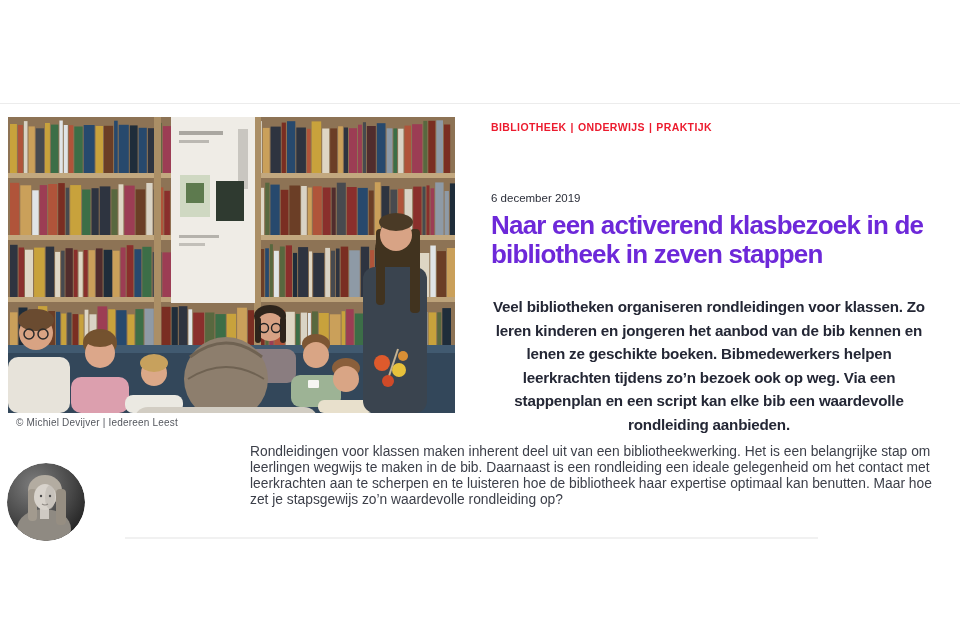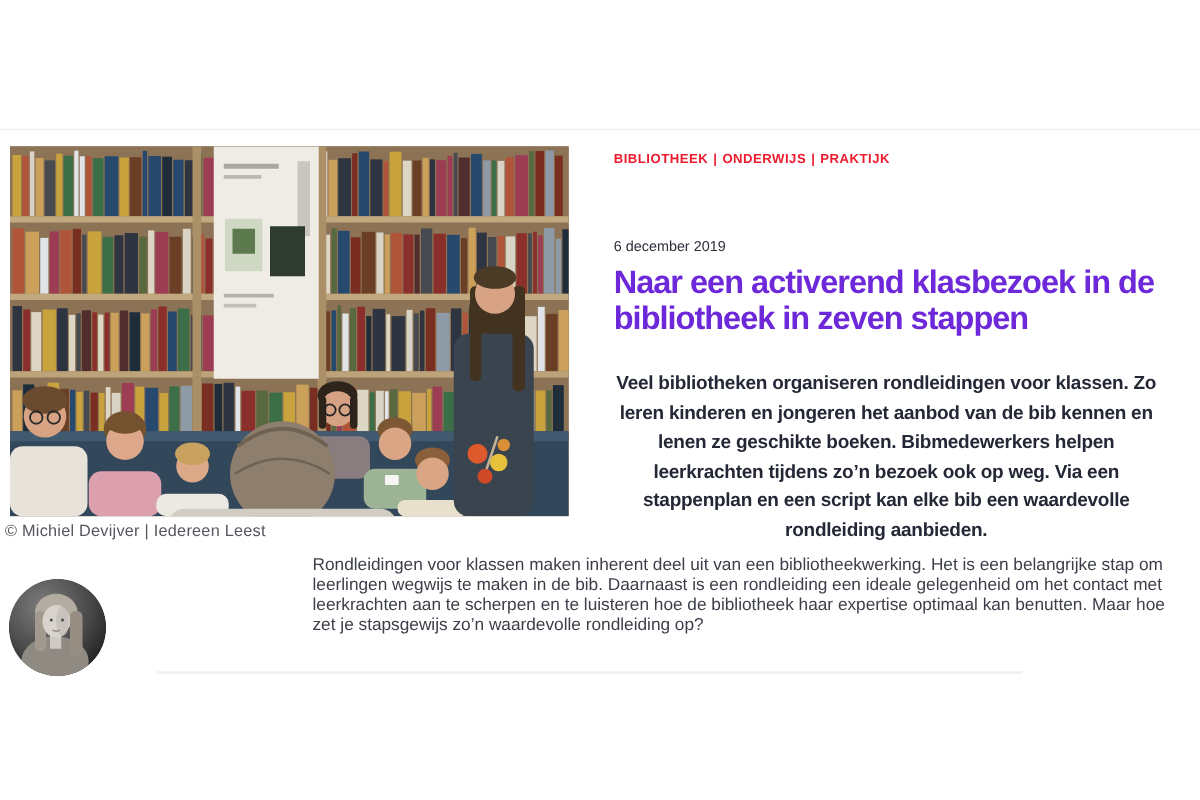--- a/index.html
+++ b/index.html
@@ -1,21 +1,21 @@
 <!DOCTYPE html>
 <html><head>
 <meta charset="utf-8">
 <style>
   html,body{margin:0;padding:0;background:#fff;}
   .page{position:relative;width:960px;height:640px;background:#fff;overflow:hidden;
         font-family:"Liberation Sans", sans-serif;}
   .top-divider{position:absolute;left:0;top:103px;width:960px;height:1px;background:#ececec;}
   .photo{position:absolute;left:8px;top:117px;width:447px;height:296px;overflow:hidden;background:#8d7355;}
   .photo svg{display:block;}
-  .photo-credit{position:absolute;left:4px;top:417px;font-size:13px;color:#54575e;letter-spacing:.2px;text-align:center;}
+  .photo-credit{position:absolute;left:16px;top:417px;font-size:10px;color:#54575e;letter-spacing:.2px;text-align:center;}
   .right-col{position:absolute;left:491px;top:117px;width:456px;}
   .tags{position:absolute;left:0;top:4px;font-size:10.5px;font-weight:700;letter-spacing:.4px;
         color:#ec1b2e;white-space:nowrap;}
   .tags .sep{margin:0 4px;}
   .tags .tag{cursor:pointer;}
   .date{position:absolute;left:0;top:75px;font-size:11.5px;color:#2c2f3a;}
   .title{position:absolute;left:0;top:94px;width:456px;font-size:26px;line-height:29px;
          font-weight:700;letter-spacing:-0.8px;color:#6d28d9;margin:0;}
   .intro{position:absolute;left:0;top:178px;width:436px;font-size:15.2px;line-height:23.5px;
          font-weight:700;letter-spacing:-0.2px;color:#242735;text-align:center;}

